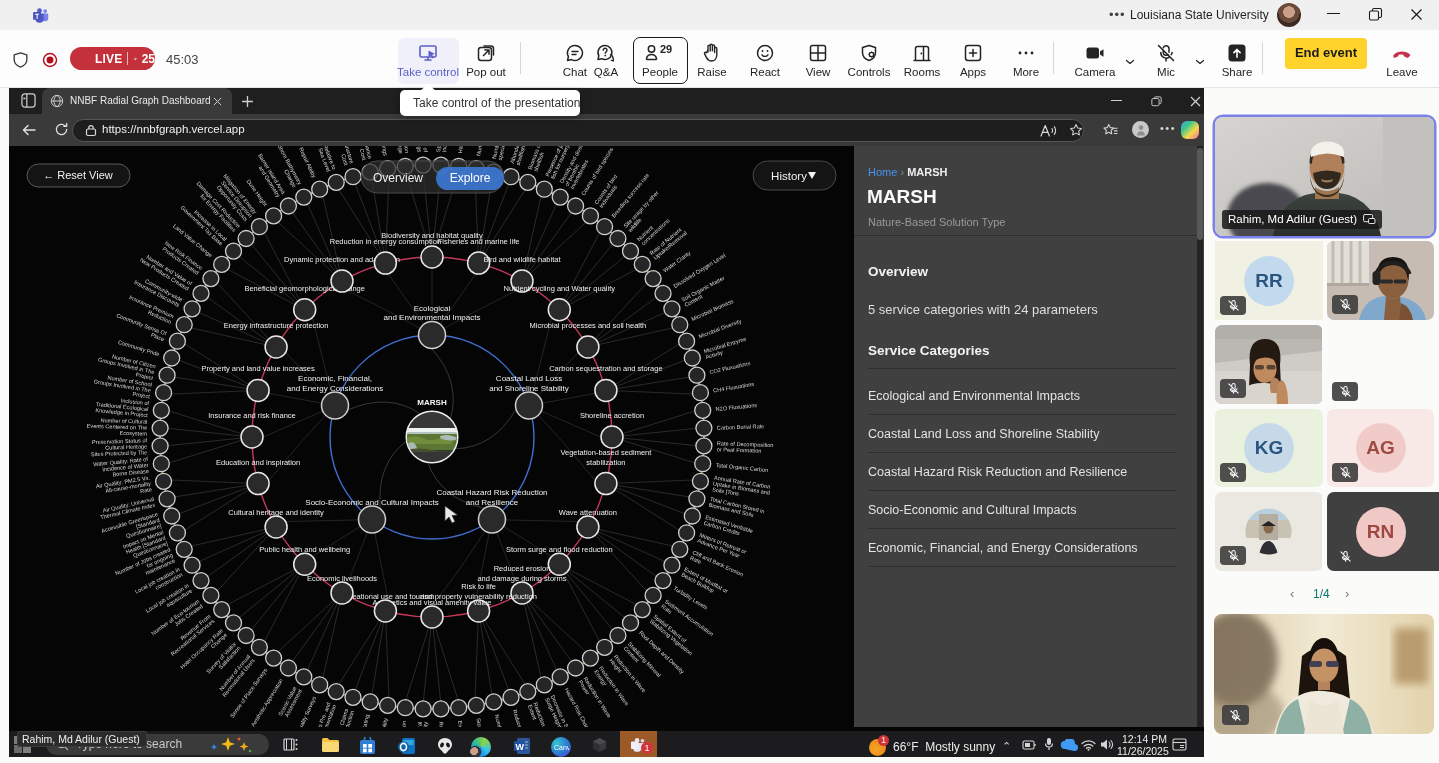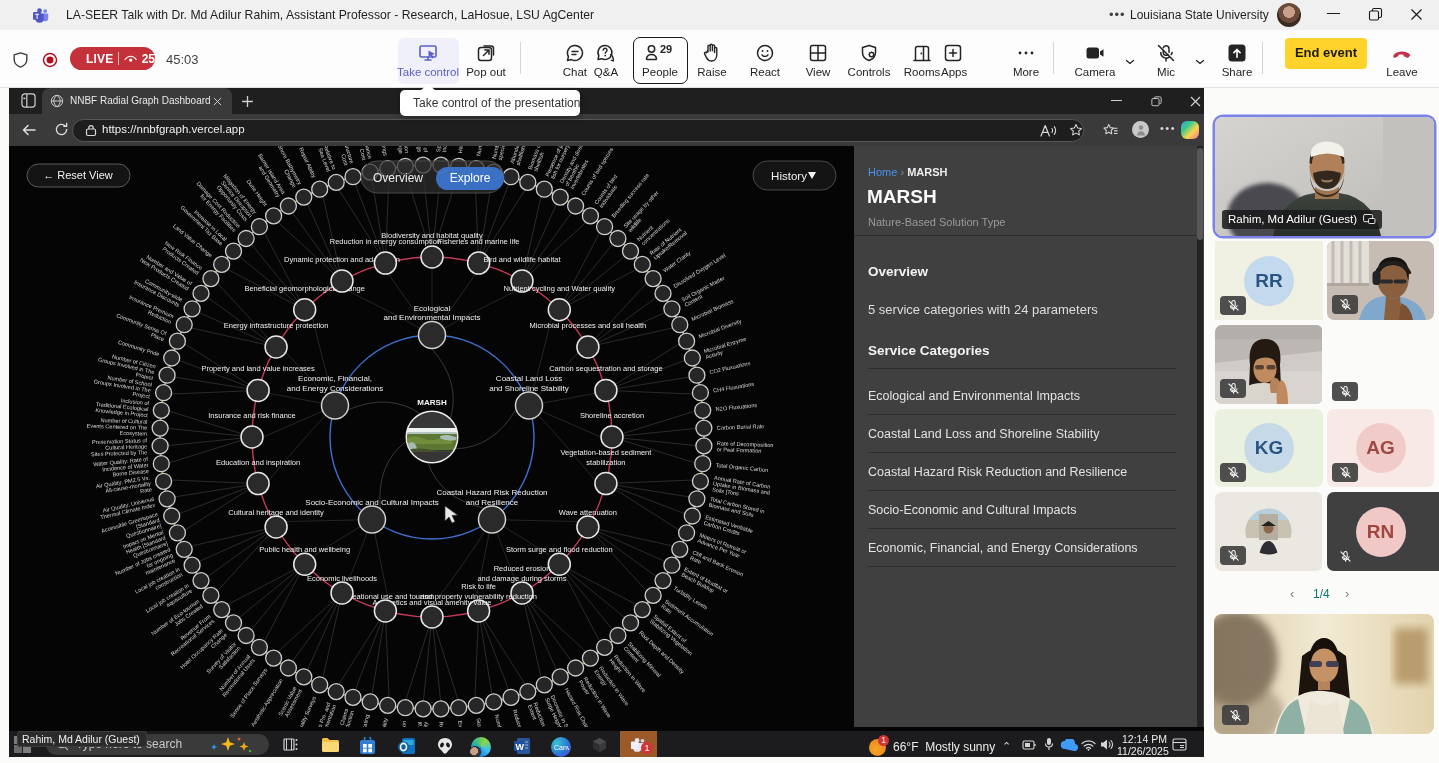--- a/index.html
+++ b/index.html
@@ -7,21 +7,20 @@
 
 <div style="position:absolute;left:0;top:0;width:1439px;height:30px;background:#f0f0f0">
  <div style="position:absolute;left:31px;top:5px"><svg width="20" height="20" viewBox="0 0 24 24">
         <circle cx="17" cy="7.3" r="2.3" fill="#7b83eb"></circle>
         <path d="M13.8 10.2h6a.9.9 0 01.9.9v4.4a3.9 3.9 0 01-3.9 3.9h-.1a3.9 3.9 0 01-3.9-3.9v-4.3a1 1 0 011-1z" fill="#7b83eb"></path>
         <circle cx="10.2" cy="6.8" r="2.9" fill="#5059c9"></circle>
         <path d="M5.3 10.2h9a1 1 0 011 1v5.2a4.9 4.9 0 01-4.9 4.9h-.2a4.9 4.9 0 01-4.9-4.9v-5.2a1 1 0 011-1z" fill="#5059c9"></path>
         <rect x="2.5" y="8.3" width="9.5" height="9.5" rx="1.1" fill="#4b53bc"></rect>
         <path d="M5 10.6h4.6v1.2H7.9v5H6.7v-5H5z" fill="#fff"></path>
       </svg></div>
- <div style="position:absolute;left:66px;top:8px;font-size:12.2px;color:#1f1f1f">LA-SEER Talk with Dr. Md Adilur Rahim, Assistant Professor - Research, LaHosue, LSU AgCenter</div>
  <div style="position:absolute;left:1109px;top:7px;font-size:13px;color:#444;letter-spacing:1px">•••</div>
  <div style="position:absolute;left:1130px;top:8px;font-size:12px;color:#1f1f1f">Louisiana State University</div>
  <div style="position:absolute;left:1277px;top:3px;width:24px;height:24px;border-radius:50%;background:radial-gradient(circle at 50% 38%,#c9a08a 0 30%,#6b4a3a 31% 55%,#3a2a22 56% 100%)"></div>
  <div style="position:absolute;left:1327px;top:13px;width:13px;height:1.4px;background:#1a1a1a"></div>
  <svg style="position:absolute;left:1368px;top:7px" width="15" height="15" viewBox="0 0 15 15">
       <rect x="1.5" y="4" width="9" height="9" rx="1.5" stroke="#1a1a1a" fill="none" stroke-width="1.1"></rect>
       <path d="M4.5 4V3a1.5 1.5 0 011.5-1.5h6A1.5 1.5 0 0113.5 3v6a1.5 1.5 0 01-1.5 1.5h-1" stroke="#1a1a1a" fill="none" stroke-width="1.1"></path>
     </svg>
  <svg style="position:absolute;left:1410px;top:8px" width="13" height="13" viewBox="0 0 13 13">
       <path d="M1.5 1.5l10 10m0-10l-10 10" stroke="#1a1a1a" stroke-width="1.2"></path>
@@ -29,21 +28,21 @@
 </div>
 <div style="position:absolute;left:0;top:30px;width:1439px;height:58px;background:#fdfdfd;border-bottom:1px solid #e4e4e4">
     <div style="position:absolute;left:11px;top:20px"><svg width="19" height="20" viewBox="0 0 24 24">
         <path d="M12 3l8 2.6v5.6c0 5-3.2 8.3-8 9.8-4.8-1.5-8-4.8-8-9.8V5.6z" stroke="#383838" stroke-width="1.7" fill="none" stroke-linejoin="round"></path>
       </svg></div>
     <div style="position:absolute;left:41px;top:21px"><svg width="18" height="18" viewBox="0 0 24 24">
         <circle cx="12" cy="12" r="8.7" stroke="#b10e1c" stroke-width="1.9" fill="none"></circle>
         <circle cx="12" cy="12" r="4.6" fill="#b10e1c"></circle>
       </svg></div>
     <div style="position:absolute;left:70px;top:17px;width:85px;height:23px;background:#c4313b;border-radius:12px;color:#fff;display:flex;align-items:center;font-weight:bold;font-size:12.5px">
-<span style="margin-left:16px;font-size:12px;letter-spacing:.2px">LIVE</span>
+<span style="margin-left:25px;font-size:12px;letter-spacing:.2px">LIVE</span>
       <span style="width:1px;height:13px;background:rgba(255,255,255,.65);margin:0 5px"></span>
 <svg width="16" height="12" viewBox="0 0 24 16">
         <path d="M2 9 C7 1 17 1 22 9" stroke="#fff" stroke-width="2" fill="none" stroke-linecap="round"></path>
         <circle cx="12" cy="10" r="3.1" fill="#fff"></circle>
       </svg>
 <span style="margin-left:4px;font-size:12px">25</span>
     </div>
     <div style="position:absolute;left:166px;top:22px;font-size:13px;color:#424242">45:03</div>
     <div style="position:absolute;left:398px;top:8px;width:61px;height:46px;background:#f0f0fa;border-radius:6px"></div>
     <div style="position:absolute;left:396px;top:11px;width:64px;height:48px;text-align:center;">
@@ -121,21 +120,21 @@
     </div>
     <div style="position:absolute;left:890px;top:11px;width:64px;height:48px;text-align:center;">
       <div style="height:26px"><svg width="24" height="24" viewBox="0 0 24 24" fill="none" xmlns="http://www.w3.org/2000/svg">
           <path d="M5.5 19.5v-12a2 2 0 012-2h9a2 2 0 012 2v12" stroke="#242424" stroke-width="1.5"></path>
           <path d="M4 19.5h16" stroke="#242424" stroke-width="1.5" stroke-linecap="round"></path>
           <path d="M13.5 5.5v14" stroke="#242424" stroke-width="1.5"></path>
           <circle cx="11.3" cy="12.5" r=".9" fill="#242424"></circle>
         </svg></div>
       <div style="font-size:11.5px;color:#242424;margin-top:-1px;white-space:nowrap">Rooms</div>
     </div>
-    <div style="position:absolute;left:941px;top:11px;width:64px;height:48px;">
+    <div style="position:absolute;left:941px;top:11px;width:64px;height:48px;text-align:center;">
       <div style="height:26px"><svg width="24" height="24" viewBox="0 0 24 24" fill="none" xmlns="http://www.w3.org/2000/svg">
           <rect x="4.5" y="4.5" width="15" height="15" rx="2.5" stroke="#242424" stroke-width="1.5"></rect>
           <path d="M12 8.5v7M8.5 12h7" stroke="#242424" stroke-width="1.5" stroke-linecap="round"></path>
         </svg></div>
       <div style="font-size:11.5px;color:#242424;margin-top:-1px;white-space:nowrap">Apps</div>
     </div>
     <div style="position:absolute;left:994px;top:11px;width:64px;height:48px;text-align:center;">
       <div style="height:26px"><svg width="24" height="24" viewBox="0 0 24 24" fill="none" xmlns="http://www.w3.org/2000/svg">
           <circle cx="6" cy="12" r="1.4" fill="#242424"></circle>
           <circle cx="12" cy="12" r="1.4" fill="#242424"></circle>

